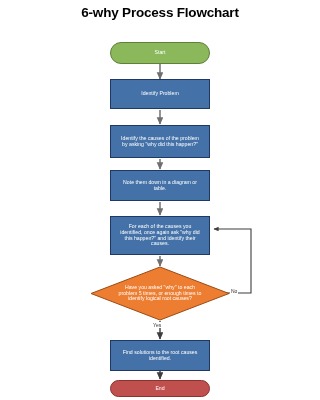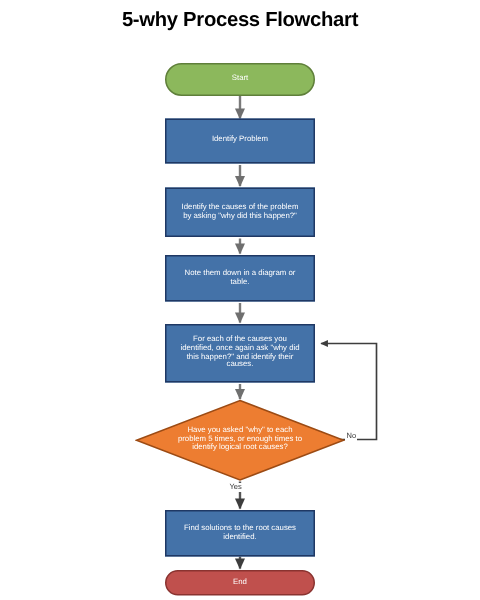--- a/index.html
+++ b/index.html
@@ -96,21 +96,21 @@
     width: 320px;
     height: 400px;
     pointer-events: none;
   }
 </style>
 </head>
 <body>
 
 <div id="flow-root">
 
-  <div class="title">5-why Process Flowchart</div>
+  <div class="title">6-why Process Flowchart</div>
 
   <svg class="connectors" viewBox="0 0 320 400">
     <defs>
       <marker id="arrowhead" markerWidth="5" markerHeight="5" refX="4.2" refY="2.1" orient="auto">
         <path d="M0,0 L4.6,2.1 L0,4.2 z" fill="#6f6f6f"></path>
       </marker>
       <marker id="arrowheadDark" markerWidth="5" markerHeight="5" refX="4.2" refY="2.1" orient="auto">
         <path d="M0,0 L4.6,2.1 L0,4.2 z" fill="#3d3d3d"></path>
       </marker>
     </defs>

